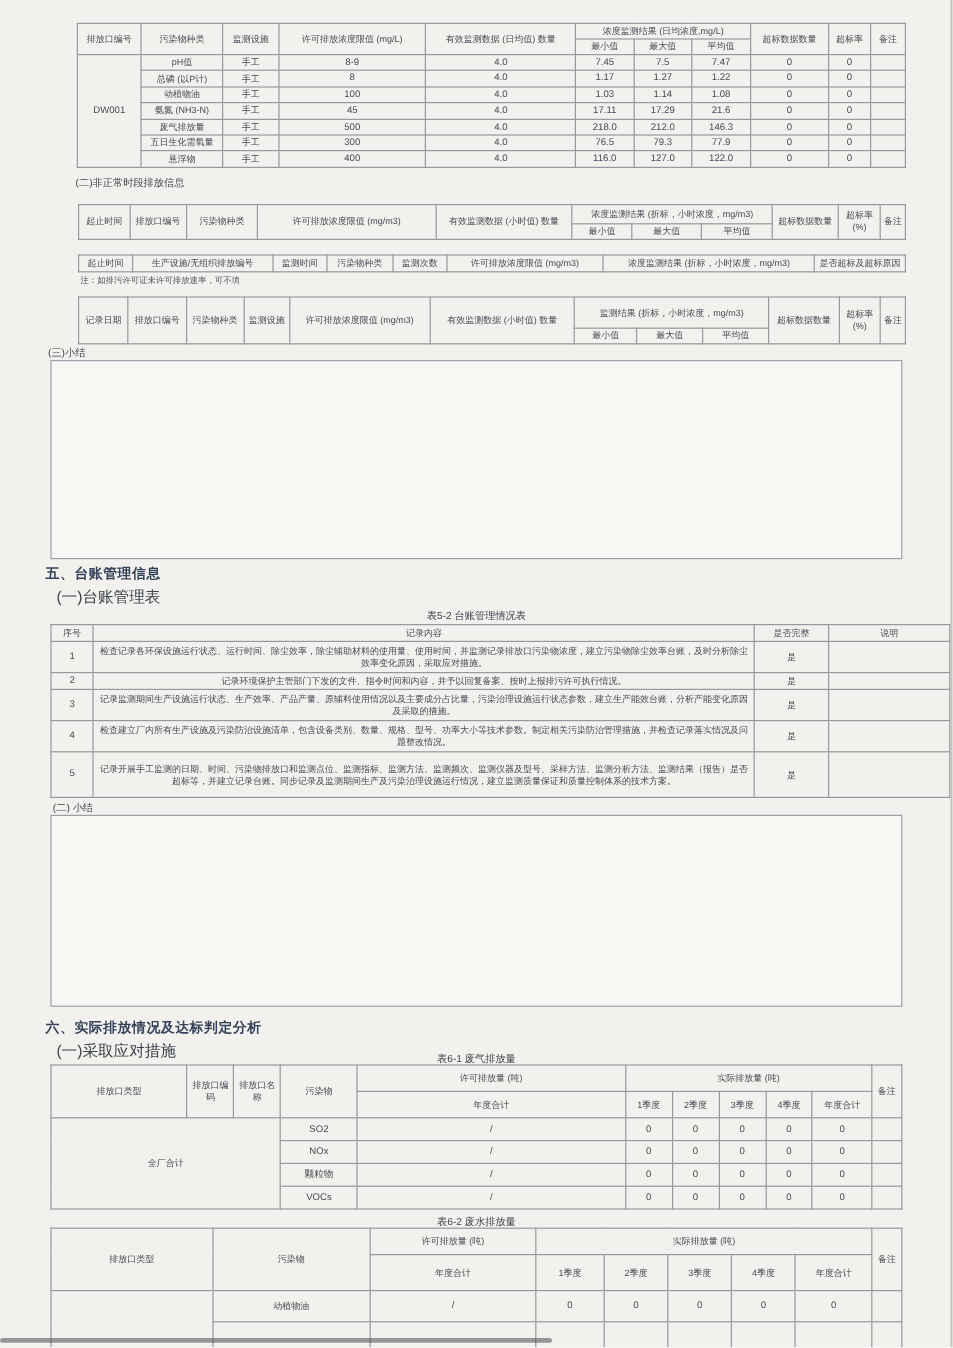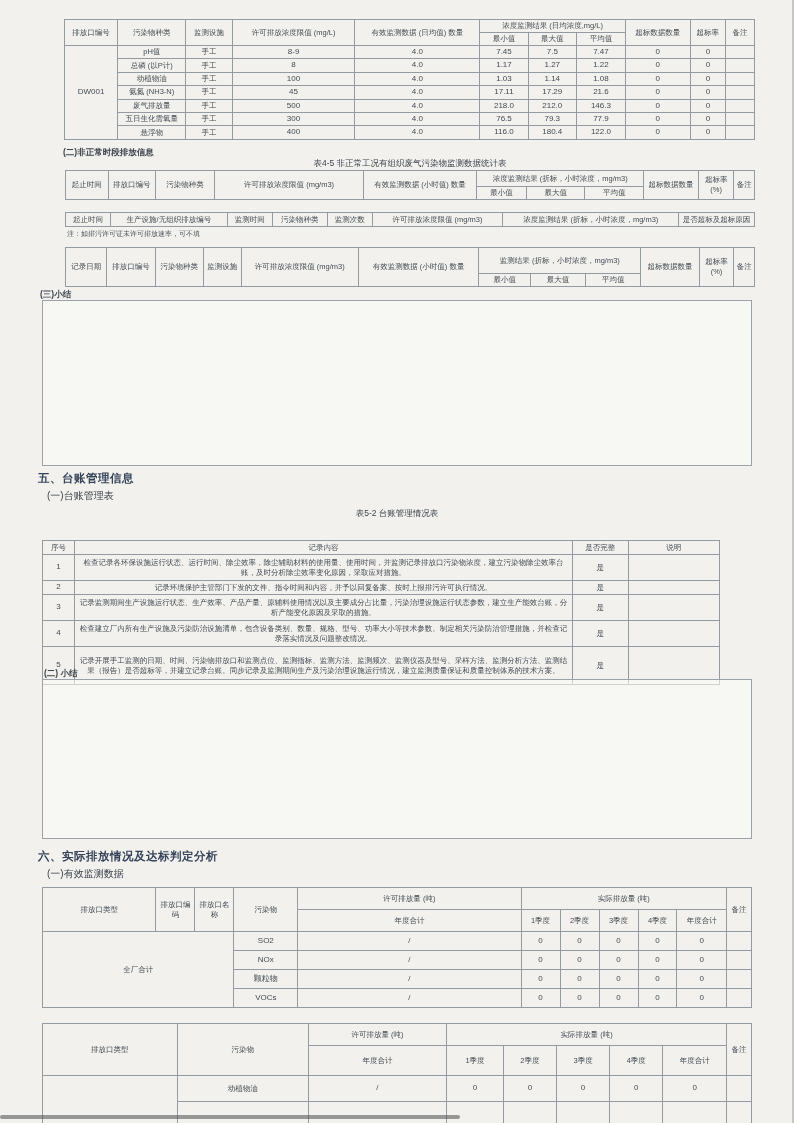--- a/index.html
+++ b/index.html
@@ -21,24 +21,24 @@
   .t .num { font-size:8px; }
   .t44 tr { height:13px; }
   .t45 tr.r1 { height:16px; } .t45 tr.r2 { height:13px; }
   .t46 tr { height:14px; }
   .t47 tr.r1 { height:26px; } .t47 tr.r2 { height:13px; }
   .t51 tr.hd { height:14px; }
   .t61 tr.hd { height:22px; } .t61 tr.dr { height:19px; }
   .t62 tr.h1 { height:22px; } .t62 tr.h2 { height:30px; }
   .t62 tr.dr { height:26px; } .t62 tr.cut { height:40px; }
   .tbl-title { font-size:8.5px; text-align:center; color:#3c444e; }
-  .lbl { font-size:8.5px; color:#3c444e;font-weight:bold; }
+  .lbl { font-size:8.5px; color:#3c444e; }
   .note { font-size:7px; color:#4a525b; }
   .h-big { font-size:11.5px; font-weight:bold; color:#35435a; letter-spacing:0.5px; }
-  .h-sub { font-size:10px; color:#3c444e; }
+  .h-sub { font-size:13px; color:#3c444e; }
   .sum-box { border:1px solid #9aa1a8; background:rgba(252,252,250,0.55); }
   .scan-smudge { background:#494d51; opacity:0.55; border-radius:2px; }
   .scan-edge { background:#c7c5c0; }
 </style>
 </head>
 <body>
 
 <div class="page">
 
   <table class="t t44 abs" style="left:64px;top:19px;width:691px">
@@ -144,32 +144,31 @@
       <td class="num">0</td>
       <td class="num">0</td>
       <td></td>
     </tr>
     <tr>
       <td>悬浮物</td>
       <td>手工</td>
       <td class="num">400</td>
       <td class="num">4.0</td>
       <td class="num">116.0</td>
-      <td class="num">180.4</td>
+      <td class="num">127.0</td>
       <td class="num">122.0</td>
       <td class="num">0</td>
       <td class="num">0</td>
       <td></td>
     </tr>
   </tbody>
     </table>
 
   <div class="lbl abs" style="left:63px;top:147px">(二)非正常时段排放信息</div>
 
-  <div class="tbl-title abs" style="left:65px;top:158px;width:690px">表4-5 非正常工况有组织废气污染物监测数据统计表</div>
   <table class="t t45 abs" style="left:65px;top:170px;width:690px">
     <colgroup>
       <col style="width:6.2%">
         <col style="width:6.8%">
         <col style="width:8.7%">
         <col style="width:21.5%">
       <col style="width:16.5%">
         <col style="width:7.2%">
         <col style="width:8.5%">
         <col style="width:8.5%">
@@ -259,21 +258,21 @@
   </tbody>
     </table>
 
   <div class="lbl abs" style="left:40px;top:289px">(三)小结</div>
   <div class="sum-box abs" style="left:42px;top:300px;width:710px;height:166px"></div>
 
   <div class="h-big abs" style="left:38px;top:471px">五、台账管理信息</div>
   <div class="h-sub abs" style="left:47px;top:489px">(一)台账管理表</div>
 
   <div class="tbl-title abs" style="left:42px;top:508px;width:710px">表5-2 台账管理情况表</div>
-  <table class="t t51 abs" style="left:42px;top:540px;width:678px">
+  <table class="t t51 abs" style="left:42px;top:520px;width:750px">
     <colgroup>
       <col style="width:4.7%">
         <col style="width:73.6%">
         <col style="width:8.2%">
         <col style="width:13.5%">
     </colgroup>
     <tbody>
         <tr class="hd">
       <th>序号</th>
       <th>记录内容</th>
@@ -310,22 +309,23 @@
       <td>是</td>
       <td></td>
     </tr>
   </tbody>
     </table>
 
   <div class="lbl abs" style="left:44px;top:668px">(二) 小结</div>
   <div class="sum-box abs" style="left:42px;top:679px;width:710px;height:160px"></div>
 
   <div class="h-big abs" style="left:38px;top:849px">六、实际排放情况及达标判定分析</div>
-  <div class="h-sub abs" style="left:47px;top:867px">(一)有效监测数据</div>
-
+  <div class="h-sub abs" style="left:47px;top:867px">(一)采取应对措施</div>
+
+  <div class="tbl-title abs" style="left:42px;top:877px;width:710px">表6-1 废气排放量</div>
   <table class="t t61 abs" style="left:42px;top:887px;width:710px">
     <colgroup>
       <col style="width:16%">
         <col style="width:5.5%">
         <col style="width:5.5%">
         <col style="width:9%">
       <col style="width:31.5%">
         <col style="width:5.5%">
         <col style="width:5.5%">
         <col style="width:5.5%">
@@ -388,20 +388,21 @@
       <td class="num">0</td>
       <td class="num">0</td>
       <td class="num">0</td>
       <td class="num">0</td>
       <td class="num">0</td>
       <td></td>
     </tr>
   </tbody>
     </table>
 
+  <div class="tbl-title abs" style="left:42px;top:1013px;width:710px">表6-2 废水排放量</div>
   <table class="t t62 abs" style="left:42px;top:1023px;width:710px">
     <colgroup>
       <col style="width:19%">
         <col style="width:18.5%">
         <col style="width:19.5%">
         <col style="width:8%">
       <col style="width:7.5%">
         <col style="width:7.5%">
         <col style="width:7.5%">
         <col style="width:9%">

